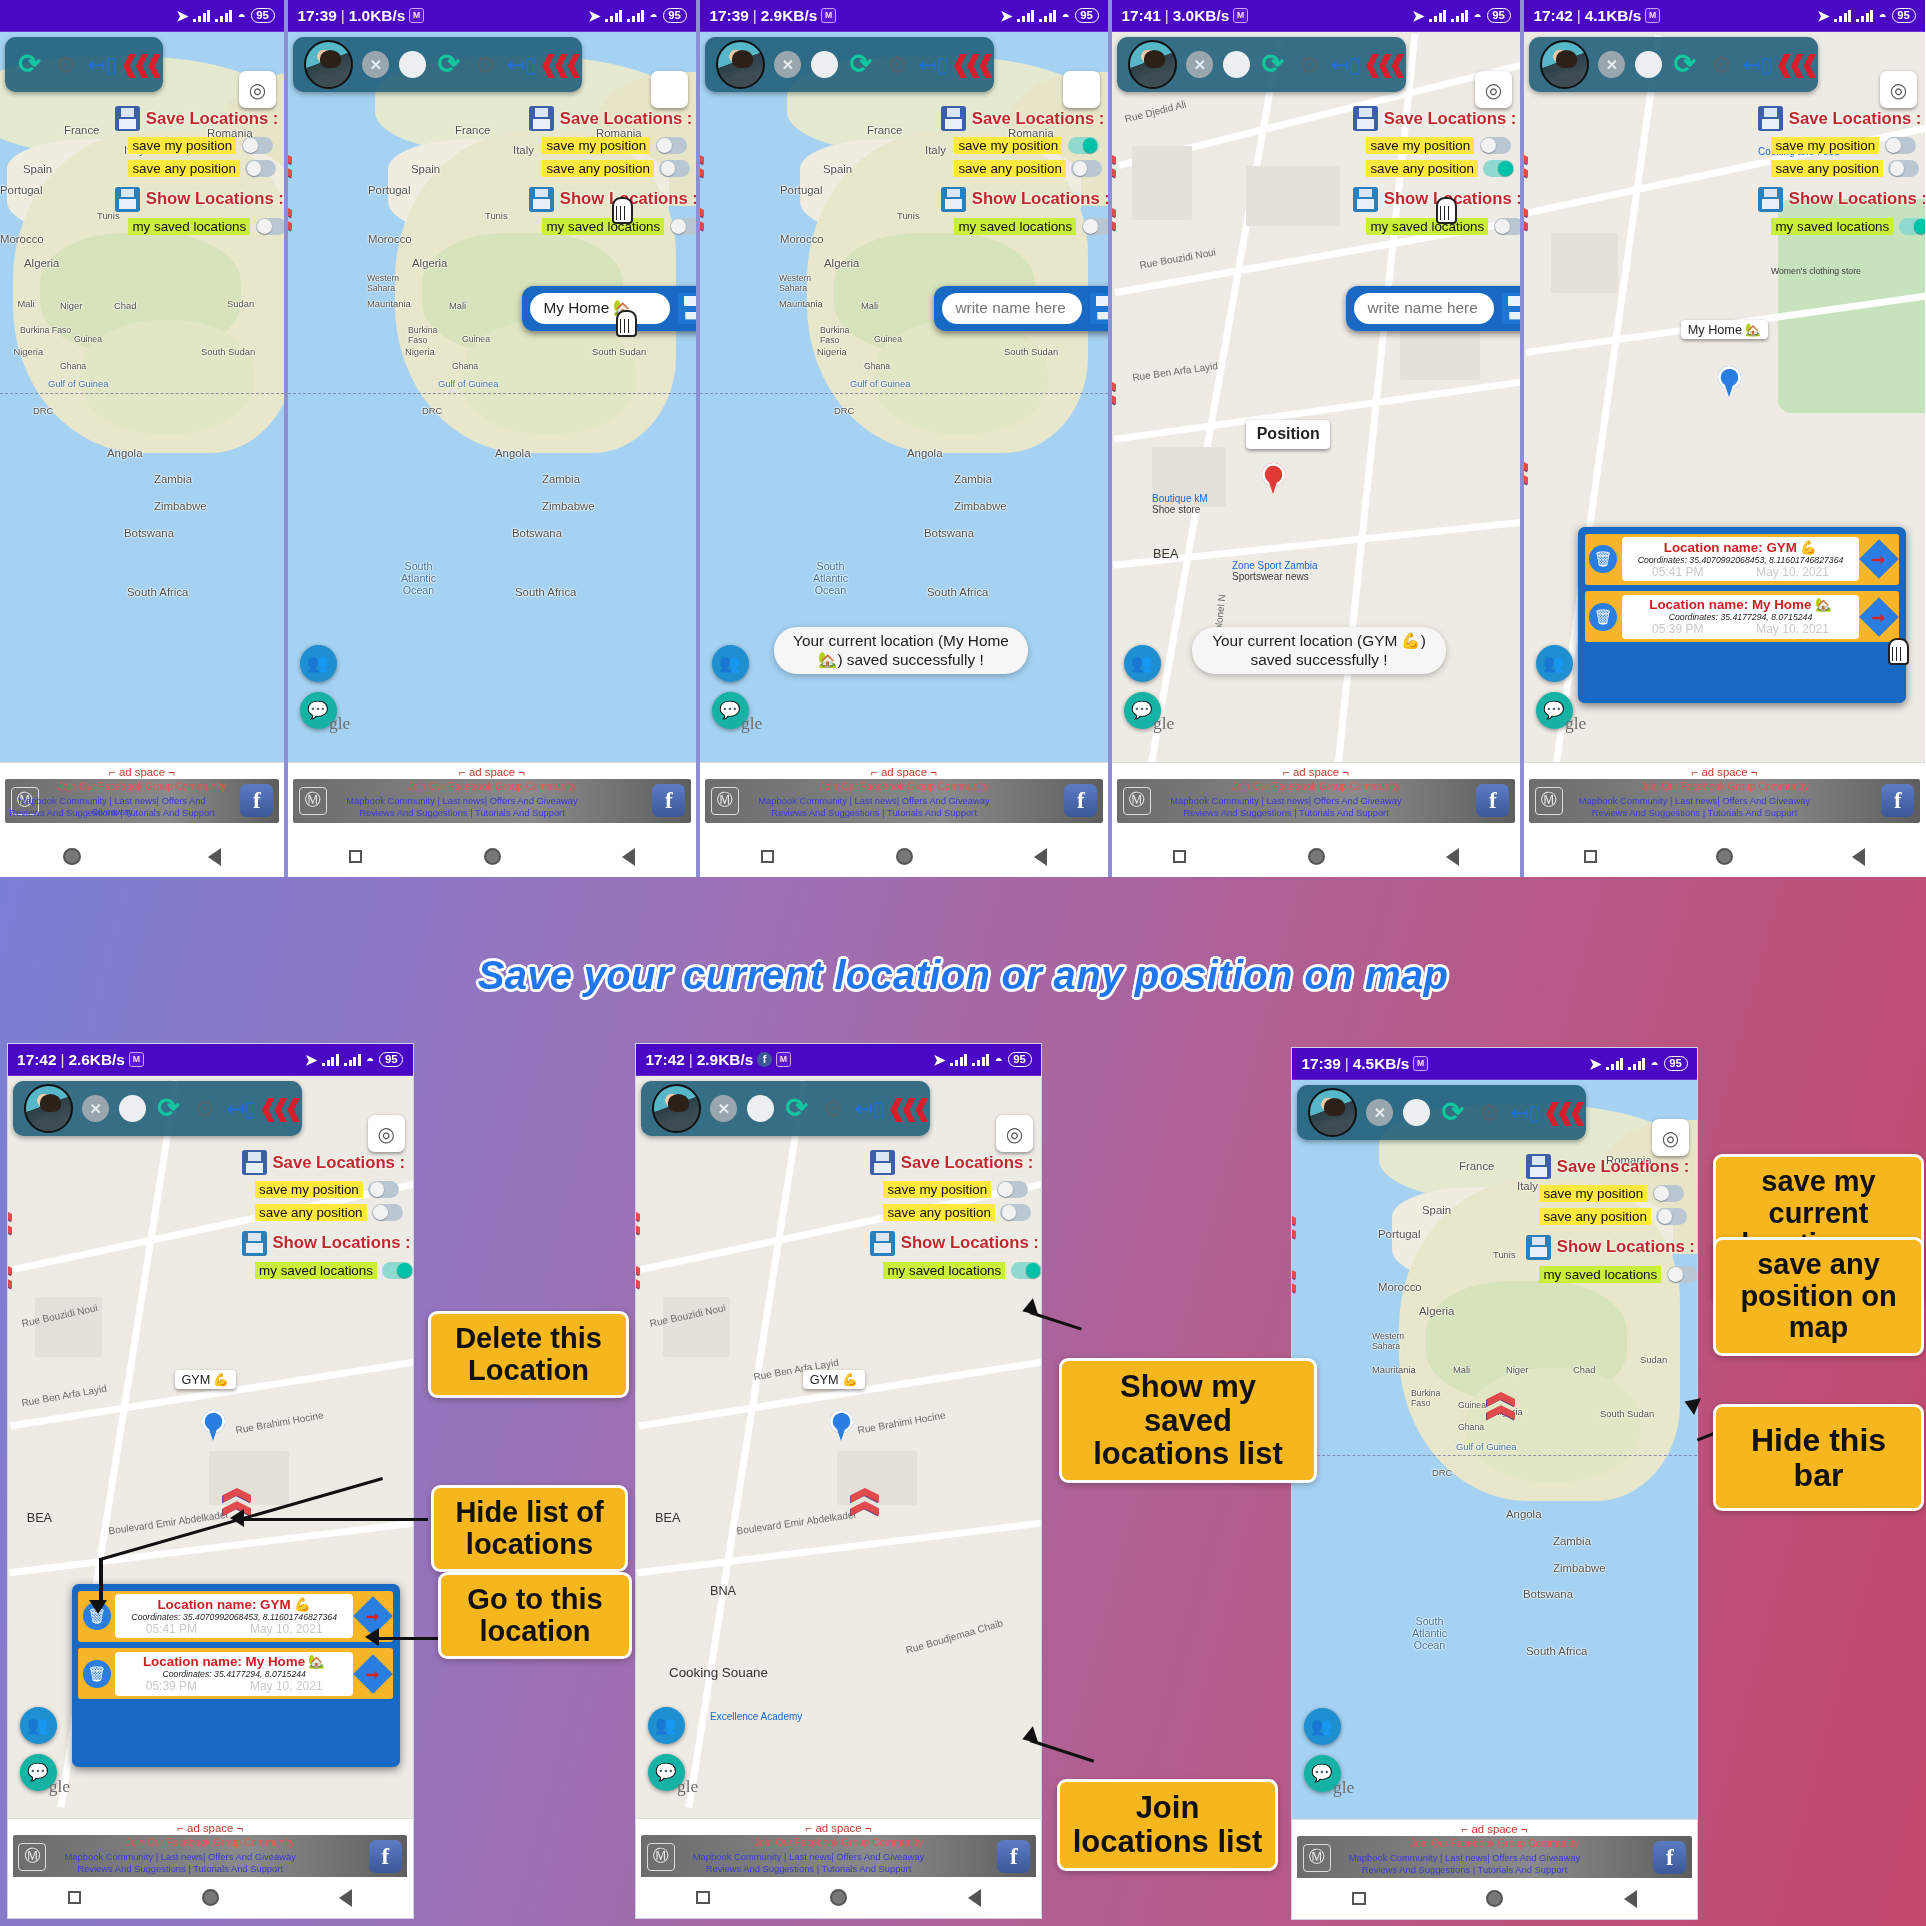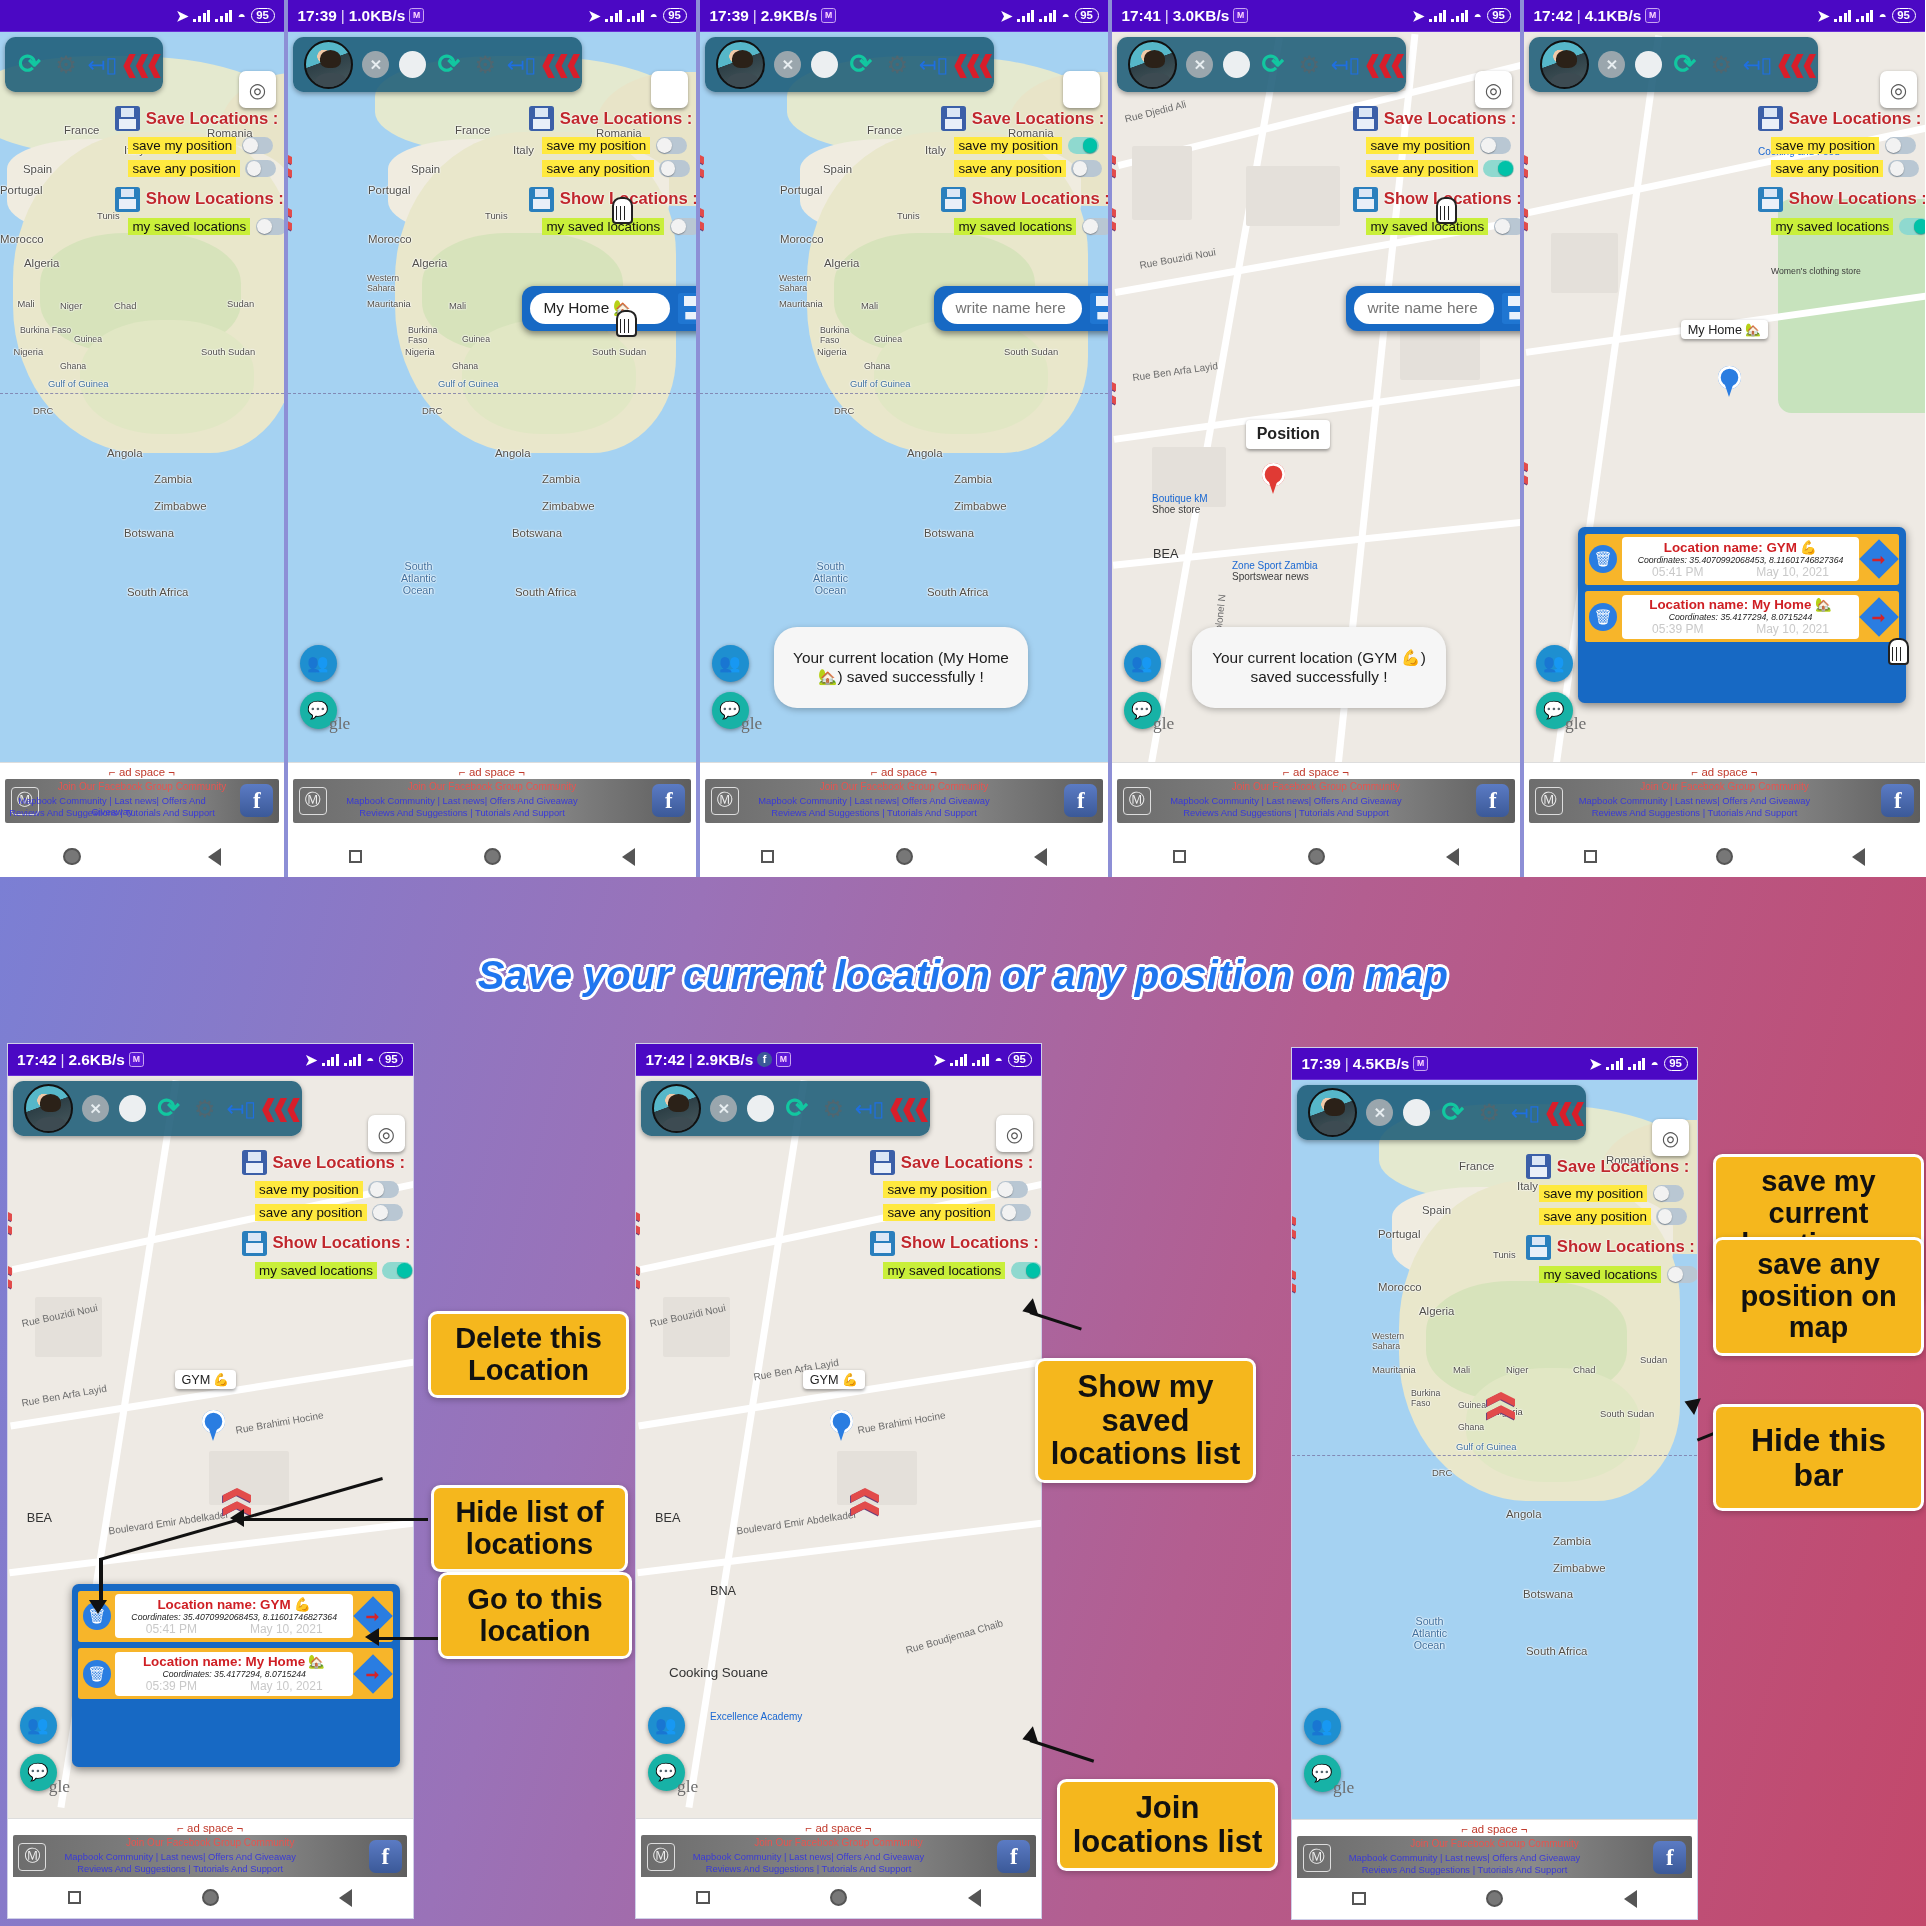--- a/index.html
+++ b/index.html
@@ -149,21 +149,21 @@
 
   
   .cursor{ position:absolute; width:31px;height:35px; pointer-events:none;}
   .cursor:before{content:"";position:absolute;left:2.7px;top:4px;width:17.4px;height:23px;background:#fff;
      border:2px solid #222;border-radius:8.7px 8.7px 4px 4px;}
   .cursor:after{content:"";position:absolute;left:7.4px;top:13.4px;width:9.4px;height:13.4px;
      background:repeating-linear-gradient(90deg,#222 0 1.3px,#fff 1.3px 4px);}
 
   
   .toast{
-    position:absolute; background:#f6f6f6; border-radius:23px; padding:21px 16px;
+    position:absolute; background:#f6f6f6; border-radius:23px; padding:4px 16px;
     font-size:15.4px; color:#1c1c1c; text-align:center; line-height:1.25;
     box-shadow:0 2px 6.7px rgba(0,0,0,.25);
   }
 
   
   .fab{ position:absolute; width:37px;height:37px;border-radius:50%;
         display:flex;align-items:center;justify-content:center;font-size:17.4px;color:#fff;
         box-shadow:0 1.3px 4px rgba(0,0,0,.4);}
   .fab.people{ background:#1e8fd0;}
   .fab.chat{ background:#17b2a6;}
@@ -1221,21 +1221,21 @@
 <div class="arrowline" style="left:241px;top:1518px;width:187px"></div>
 <div class="arrowhead" style="left:230px;top:1509px;border-right:14.7px solid #111"></div>
 <div class="callout" style="left:431px;top:1485px;width:197px;font-size:29px">Hide list of locations</div>
 
 <div class="arrowline" style="left:375px;top:1637px;width:67px"></div>
 <div class="arrowhead" style="left:365px;top:1628px;border-right:14.7px solid #111"></div>
 <div class="callout" style="left:438px;top:1572px;width:194px;font-size:29px">Go to this location</div>
 
 <div class="arrowline" style="left:1030px;top:1311px;width:54px;transform:rotate(18deg);transform-origin:left center"></div>
 <div class="arrowhead" style="left:1022px;top:1300px;border-right:14.7px solid #111;transform:rotate(-18deg)"></div>
-<div class="callout" style="left:1035px;top:1358px;width:221px;font-size:31px">Show my saved locations list</div>
+<div class="callout" style="left:1059px;top:1358px;width:258px;font-size:31px">Show my saved locations list</div>
 
 <div class="arrowline" style="left:1030px;top:1739px;width:67px;transform:rotate(18deg);transform-origin:left center"></div>
 <div class="arrowhead" style="left:1022px;top:1728px;border-right:14.7px solid #111;transform:rotate(-18deg)"></div>
 <div class="callout" style="left:1057px;top:1779px;width:221px;font-size:31px">Join locations list</div>
 
 <div class="callout" style="left:1713px;top:1154px;width:211px;font-size:29px">save my current location on map</div>
 <div class="callout" style="left:1713px;top:1237px;width:211px;font-size:29px">save any position on map</div>
 
 <div class="arrowline" style="left:1692px;top:1411px;width:74px;transform:rotate(-22deg);transform-origin:right center"></div>
 <div class="arrowhead" style="left:1684px;top:1395px;border-right:14.7px solid #111;transform:rotate(22deg)"></div>

